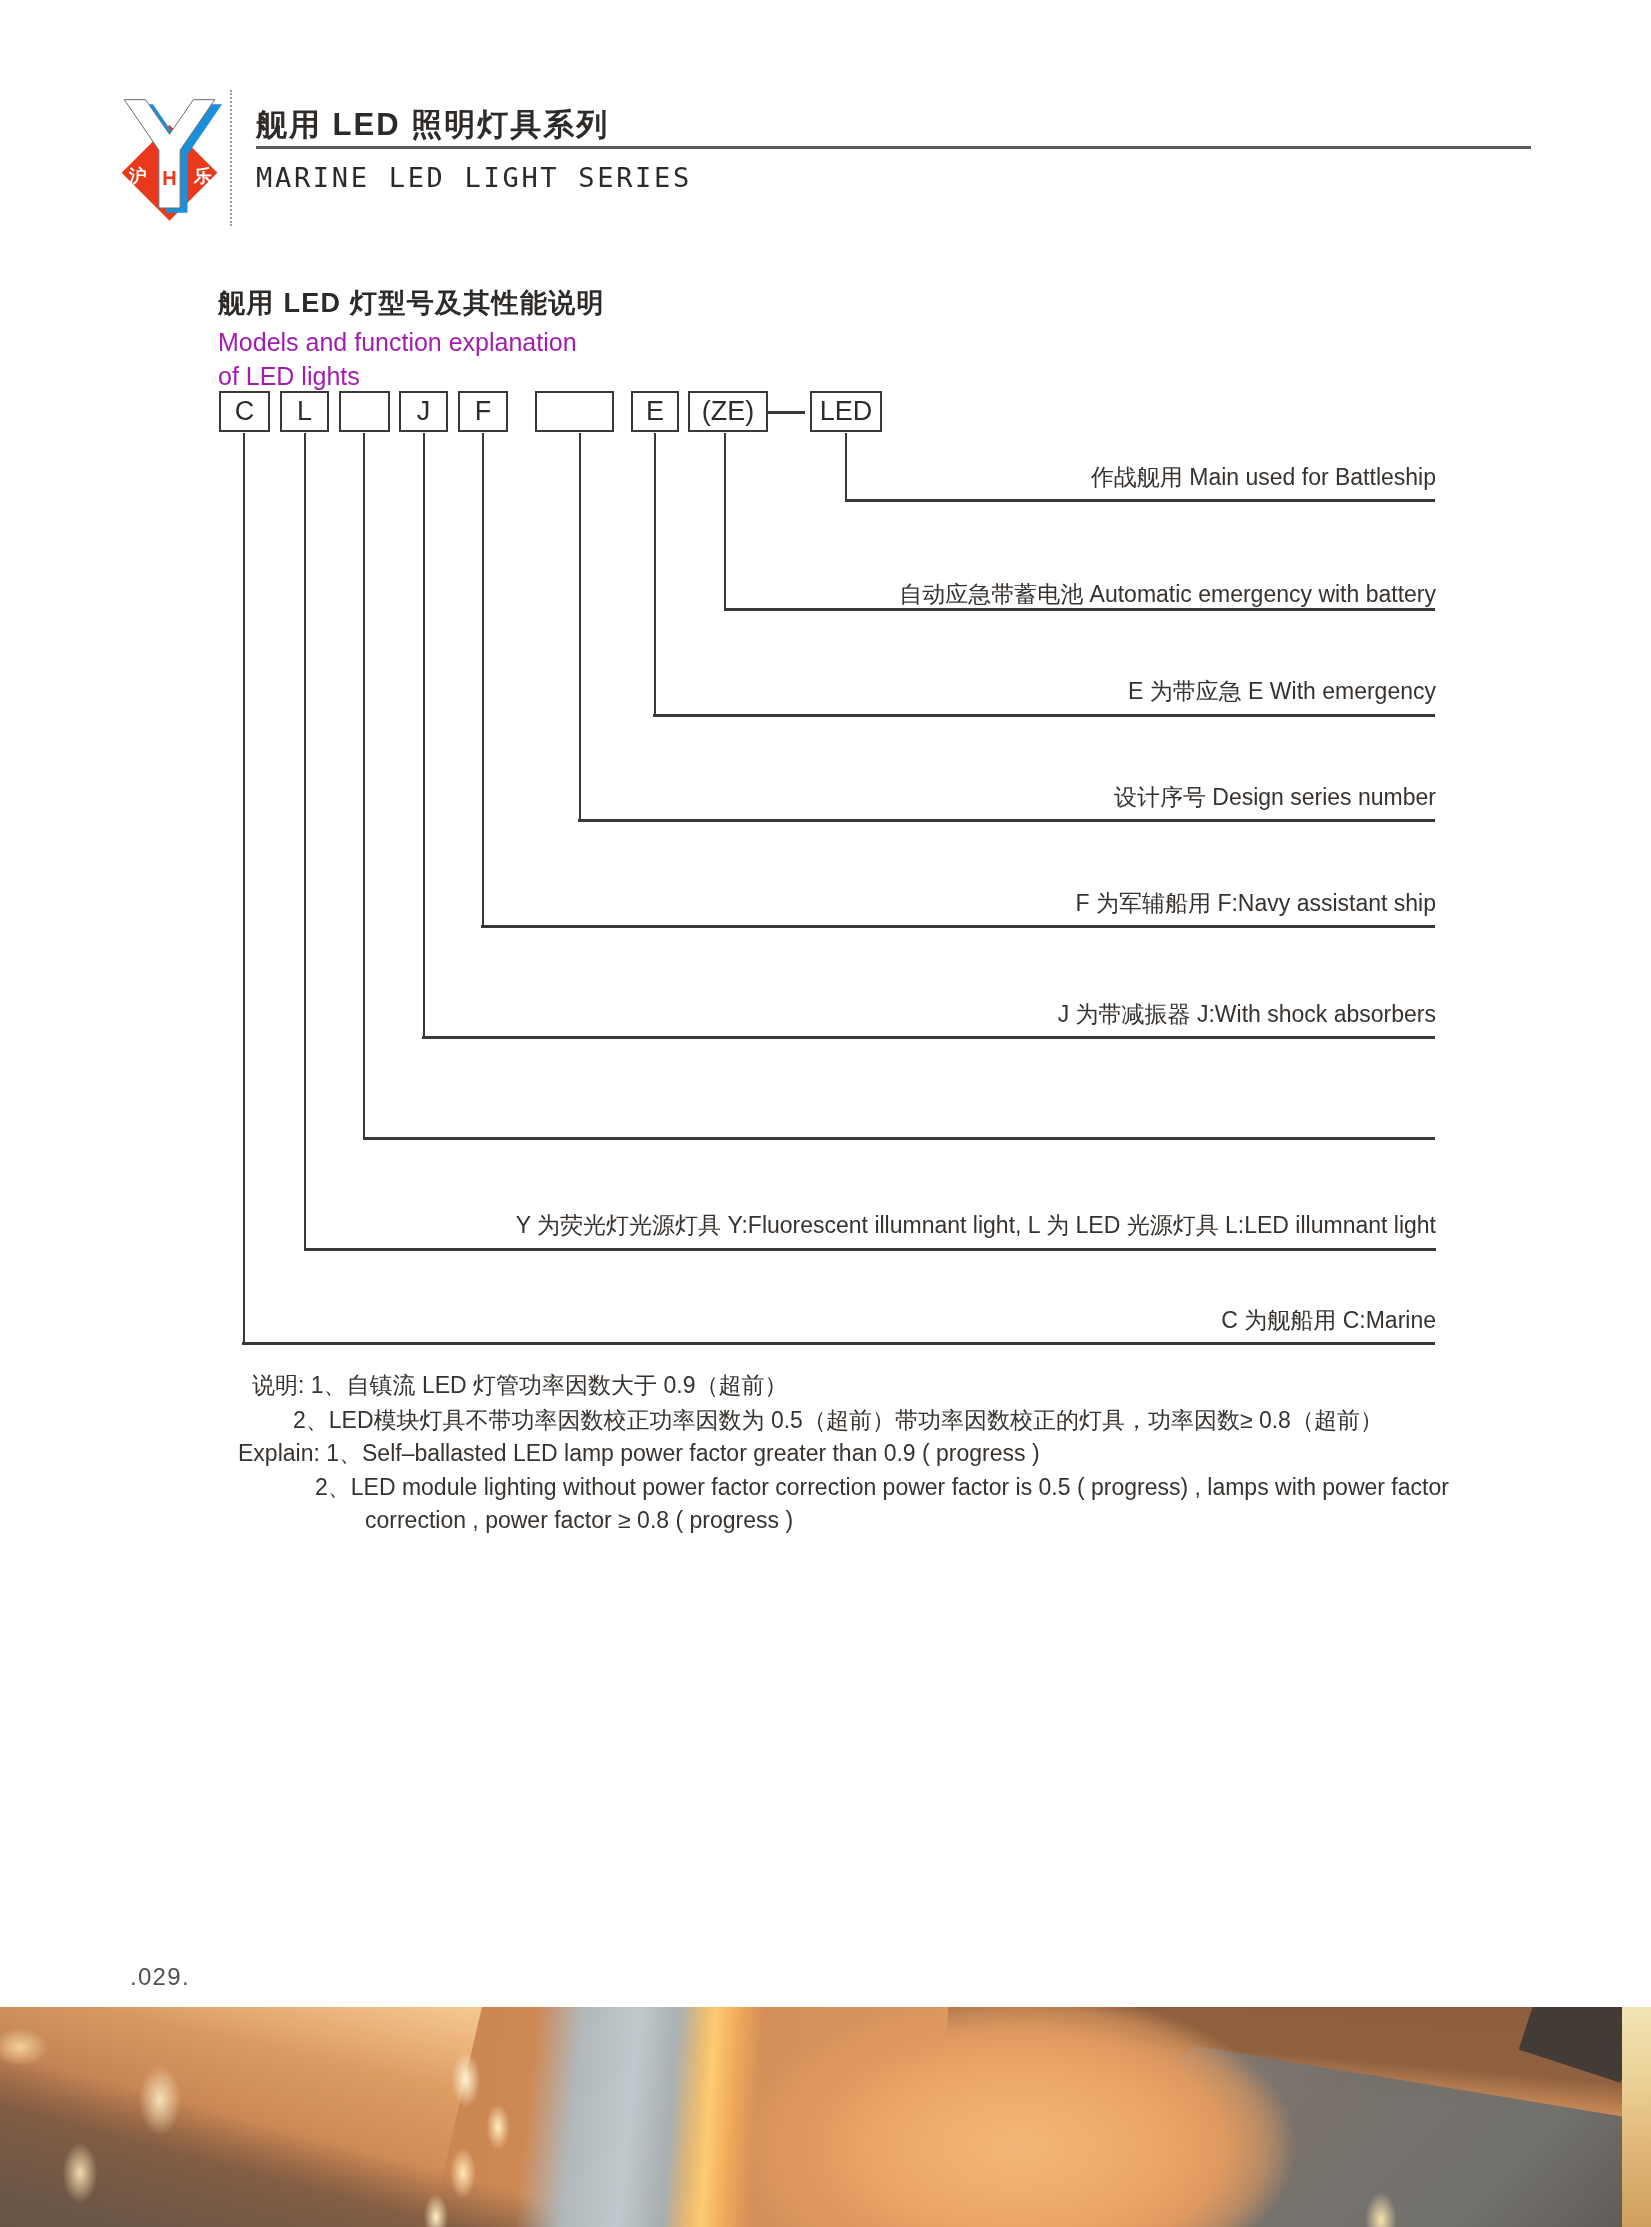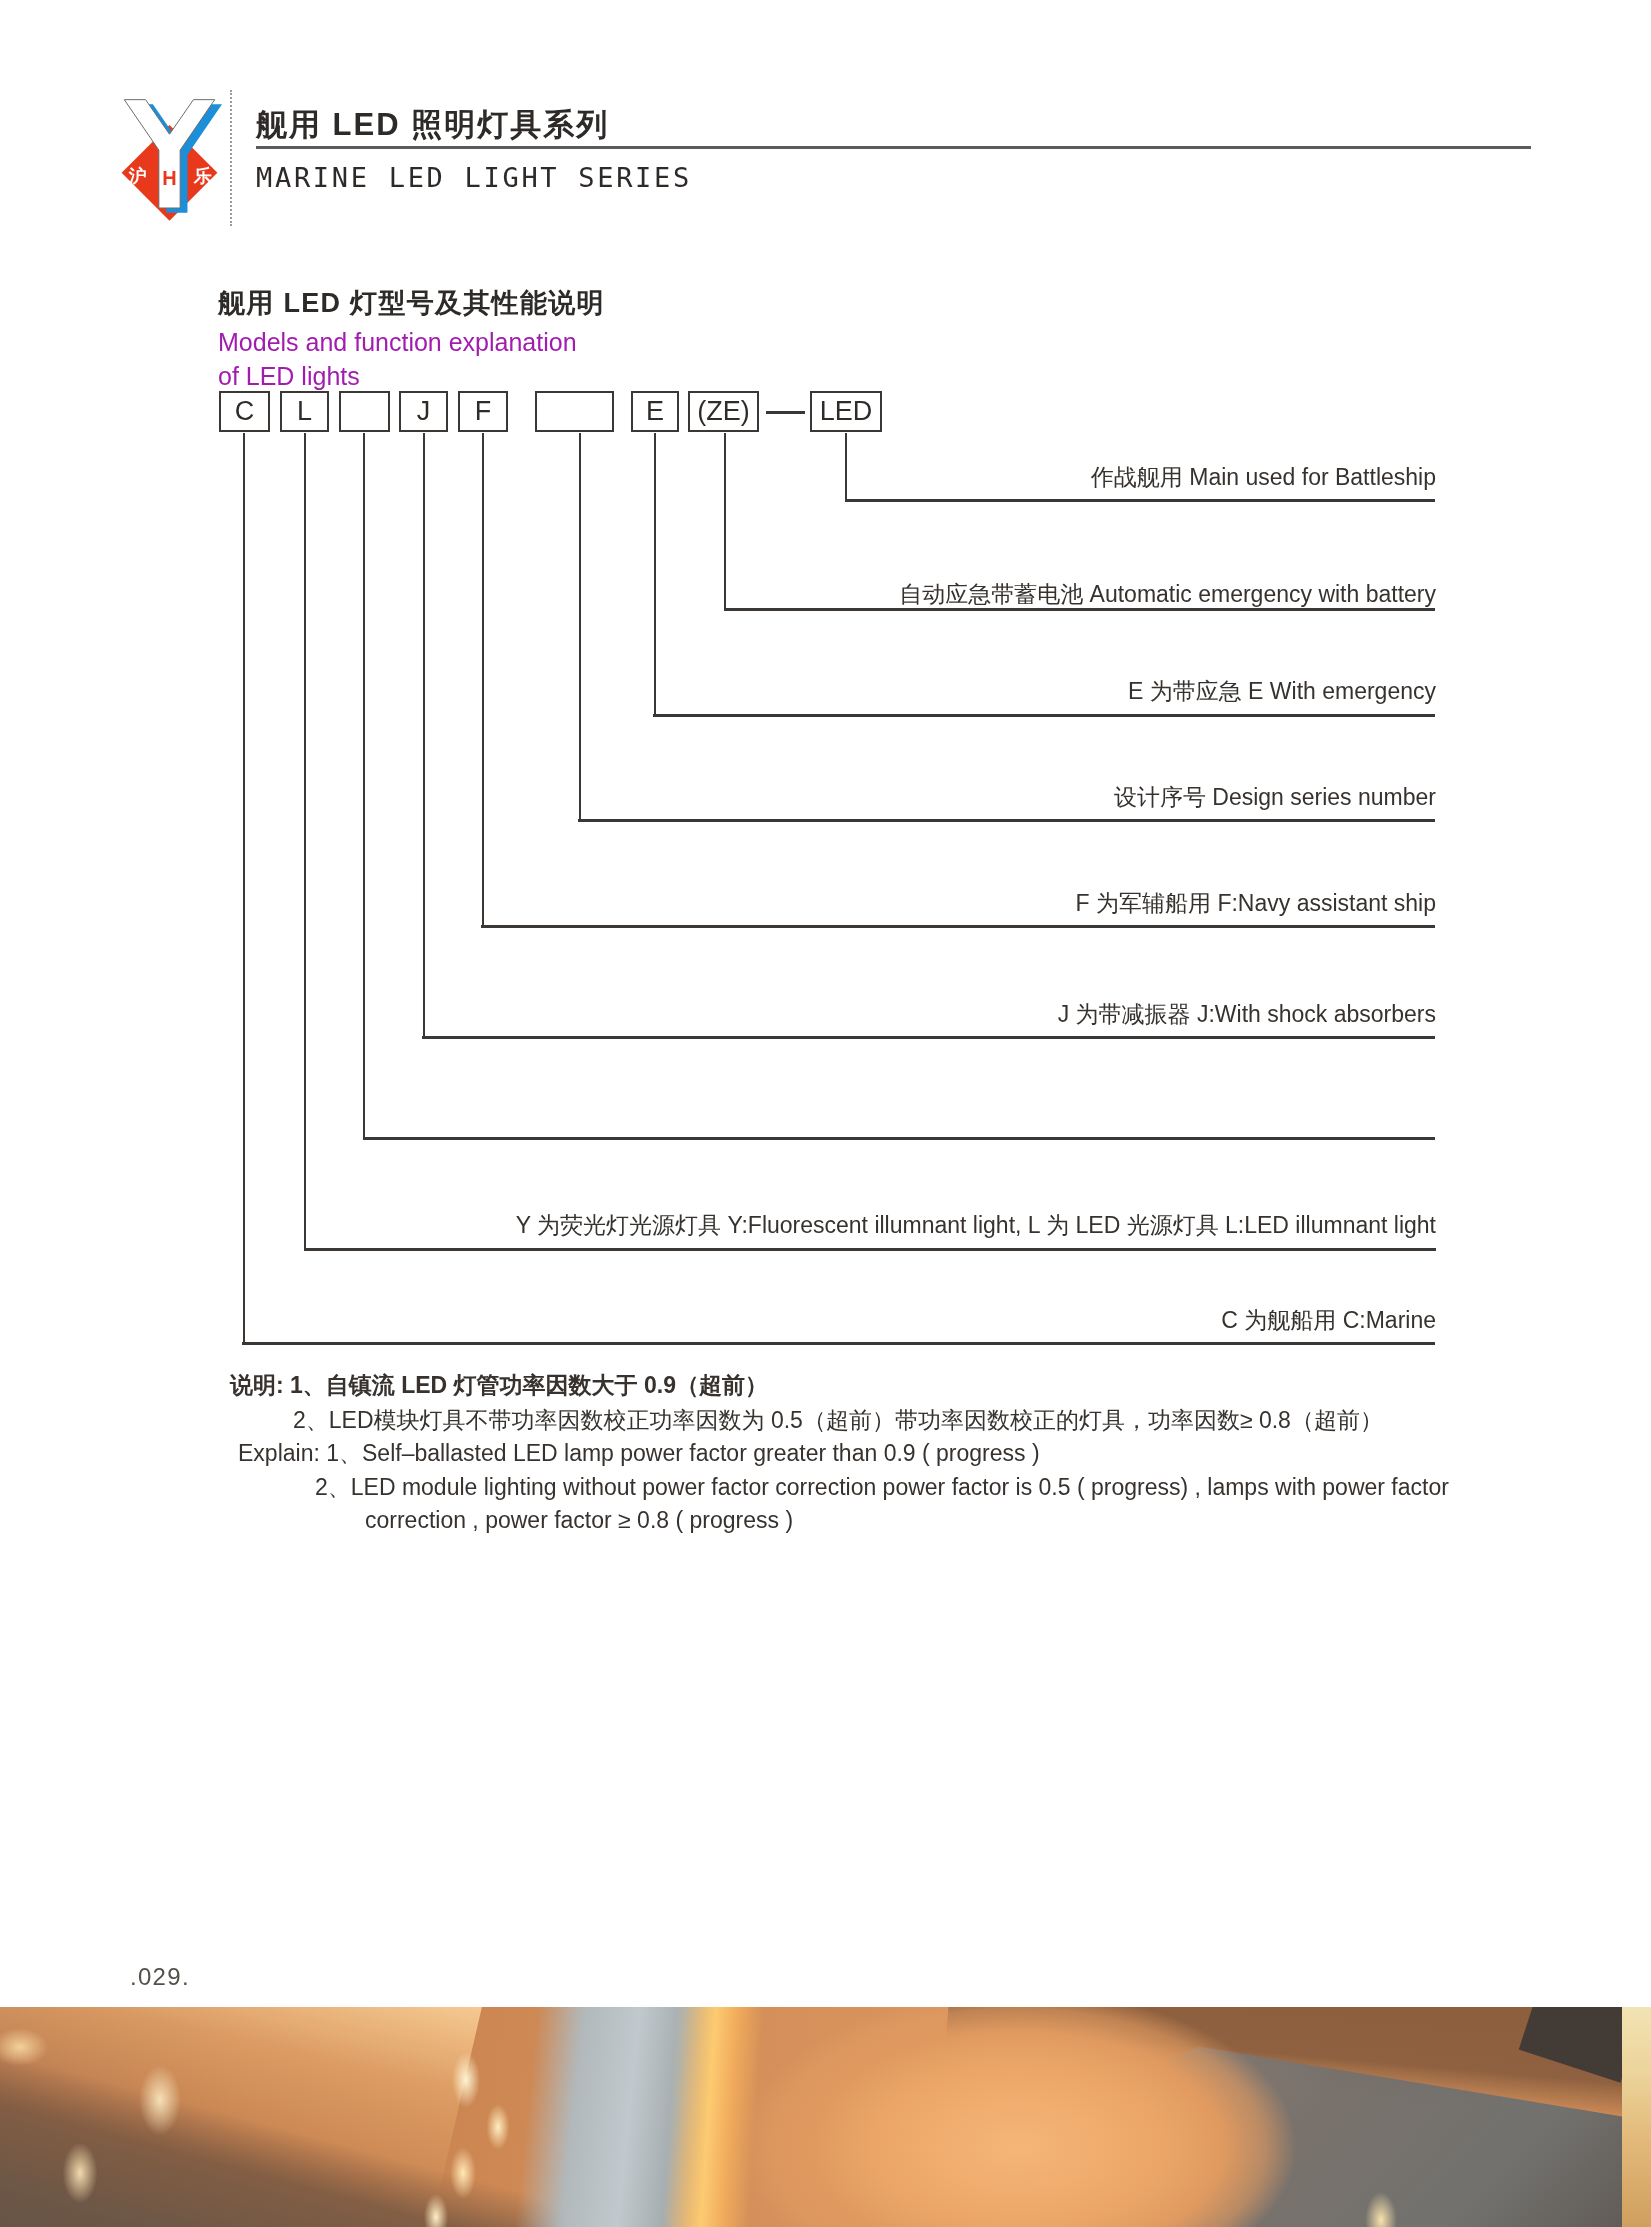--- a/index.html
+++ b/index.html
@@ -90,21 +90,21 @@
   <div class="sec-en" style="top:328px;">Models and function explanation</div>
   <div class="sec-en" style="top:362px;">of LED lights</div>
 
   <div class="mbox" style="left:219px;width:51px;">C</div>
   <div class="mbox" style="left:280px;width:49px;">L</div>
   <div class="mbox" style="left:339px;width:51px;"></div>
   <div class="mbox" style="left:399px;width:49px;">J</div>
   <div class="mbox" style="left:458px;width:50px;">F</div>
   <div class="mbox" style="left:535px;width:79px;"></div>
   <div class="mbox" style="left:631px;width:48px;">E</div>
-  <div class="mbox" style="left:688px;width:71px;">(ZE)</div>
+  <div class="mbox" style="left:688px;width:80px;">(ZE)</div>
   <div class="mbox" style="left:810px;width:72px;">LED</div>
   <div class="dash"></div>
 
   <div class="vline" style="left:243px;height:912px;"></div>
   <div class="vline" style="left:304px;height:817px;"></div>
   <div class="vline" style="left:363px;height:707px;"></div>
   <div class="vline" style="left:423px;height:606px;"></div>
   <div class="vline" style="left:482px;height:495px;"></div>
   <div class="vline" style="left:579px;height:389px;"></div>
   <div class="vline" style="left:654px;height:284px;"></div>
@@ -123,21 +123,21 @@
 
   <div class="dg-label" style="top:462px;">作战舰用 Main used for Battleship</div>
   <div class="dg-label" style="top:571px;margin-top:8px;">自动应急带蓄电池 Automatic emergency with battery</div>
   <div class="dg-label" style="top:676px;">E 为带应急 E With emergency</div>
   <div class="dg-label" style="top:782px;">设计序号 Design series number</div>
   <div class="dg-label" style="top:888px;">F 为军辅船用 F:Navy assistant ship</div>
   <div class="dg-label" style="top:999px;">J 为带减振器 J:With shock absorbers</div>
   <div class="dg-label" style="top:1210px;">Y 为荧光灯光源灯具 Y:Fluorescent illumnant light,  L 为 LED 光源灯具 L:LED illumnant light</div>
   <div class="dg-label" style="top:1305px;">C 为舰船用 C:Marine</div>
 
-  <div class="note" style="left:230px;top:1371px;font-weight:bold;">说明: 1、自镇流 LED 灯管功率因数大于 0.9（超前）</div>
+  <div class="note" style="left:252px;top:1371px;">说明: 1、自镇流 LED 灯管功率因数大于 0.9（超前）</div>
   <div class="note" style="left:293px;top:1406px;">2、LED模块灯具不带功率因数校正功率因数为 0.5（超前）带功率因数校正的灯具，功率因数≥ 0.8（超前）</div>
   <div class="note" style="left:238px;top:1439px;">Explain: 1、Self–ballasted LED lamp power factor greater than 0.9 ( progress )</div>
   <div class="note" style="left:315px;top:1473px;">2、LED module lighting without power factor correction power factor is  0.5 ( progress) , lamps with power factor</div>
   <div class="note" style="left:365px;top:1506px;">correction , power factor ≥ 0.8 ( progress )</div>
 
   <div class="page-num">.029.</div>
 
   <div class="photo">
     <div class="ly ph-leftlight"></div>
     <div class="ly ph-beam"></div>

